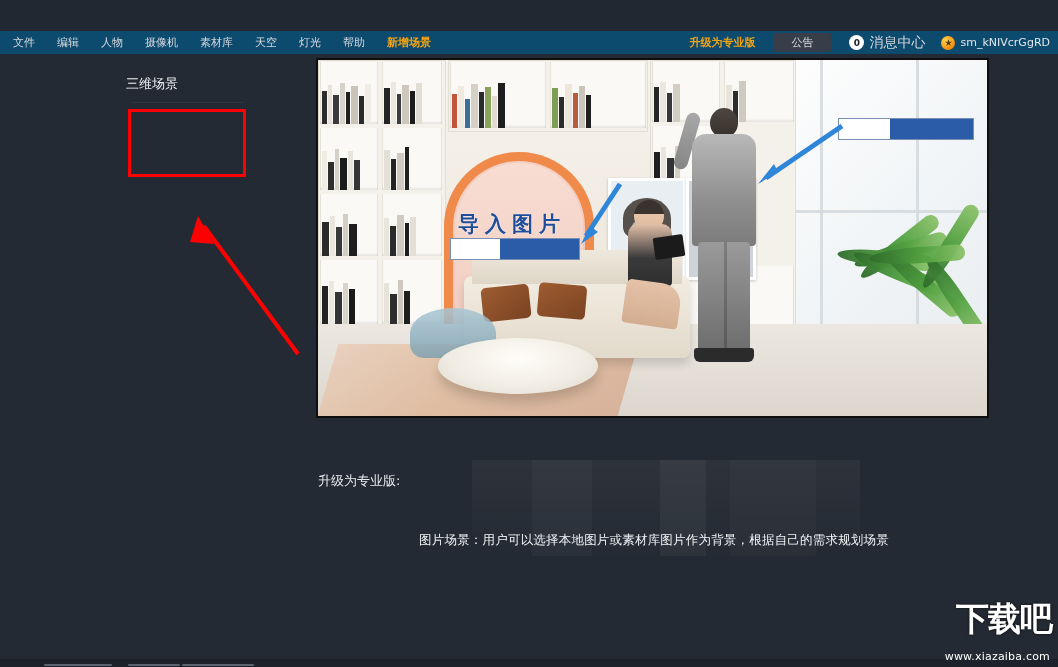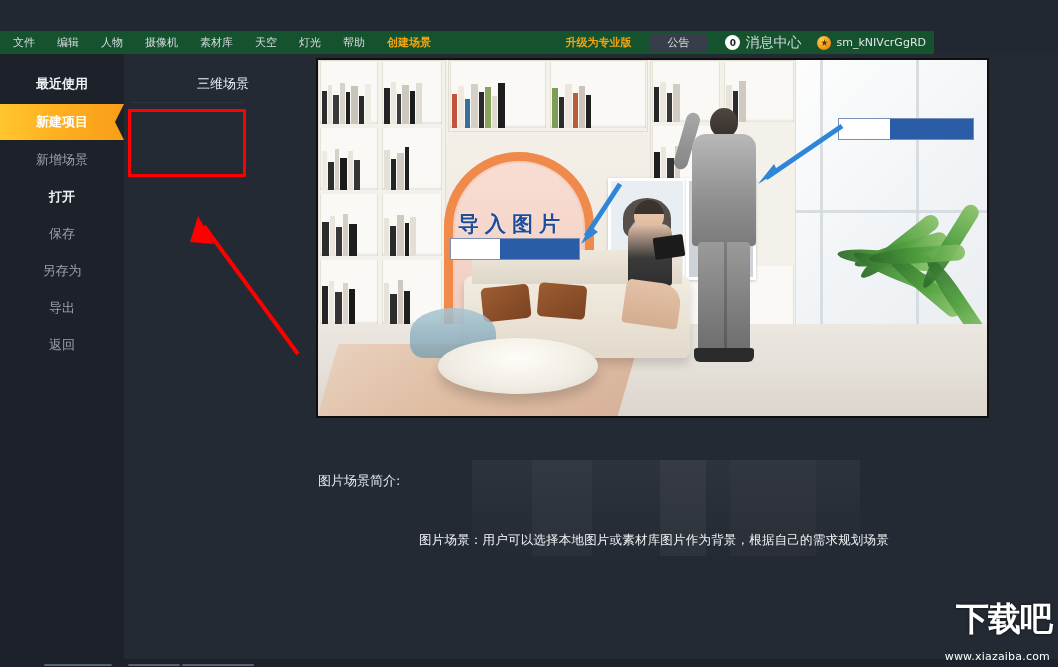--- a/index.html
+++ b/index.html
@@ -68,22 +68,22 @@
     align-items: center;
     justify-content: center;
     color: #222;
   }
   .win-btn svg { display: block; }
 
   
   .menubar {
     position: absolute;
     left: 0; top: 31px;
-    width: 934px; height: 23px;
-    background: #14532d;
+    width: 1058px; height: 23px;
+    background: #0c4a6e;
     display: flex;
     align-items: center;
     box-sizing: border-box;
   }
   .menu-item {
     font-size: 11px;
     color: #d6d9de;
     padding: 0 11px;
     line-height: 23px;
     white-space: nowrap;
@@ -196,21 +196,21 @@
   
   .scene-panel {
     position: absolute;
     left: 126px; top: 0;
     width: 123px; height: 613px;
     background: #242a33;
   }
   .scene-opt {
     height: 36px;
     line-height: 36px;
-    text-align: right;
+    text-align: left;
     font-size: 13px;
     color: #eceff3;
   }
   .scene-opt.selected { color: #f5d015; font-weight: bold; }
   .scene-opt-sep {
     height: 1px;
     background: #2f3540;
     margin: 0 6px;
   }
   .red-box {
@@ -596,48 +596,38 @@
 
   <div class="menubar">
     <div class="menu-item first">文件</div>
     <div class="menu-item">编辑</div>
     <div class="menu-item">人物</div>
     <div class="menu-item">摄像机</div>
     <div class="menu-item">素材库</div>
     <div class="menu-item">天空</div>
     <div class="menu-item">灯光</div>
     <div class="menu-item">帮助</div>
-    <div class="menu-item accent">创建场景</div>
+    <div class="menu-item accent">新增场景</div>
 
     <div class="menubar-right">
       <div class="upgrade-link">升级为专业版</div>
       <div class="notice-btn">公告</div>
       <div class="msg-center">
         <div class="msg-badge">0</div>
         <div class="msg-label">消息中心</div>
       </div>
       <div class="user-box">
         <div class="user-avatar"></div>
         <div class="user-name">sm_kNIVcrGgRD</div>
       </div>
     </div>
   </div>
 
   <div class="body-area">
 
-    <div class="sidebar">
-      <div class="side-item enabled" style="margin-top:12px">最近使用</div>
-      <div class="side-item active" style="margin-top:2px">新建项目</div>
-      <div class="side-item" style="margin-top:2px">新增场景</div>
-      <div class="side-item enabled" style="margin-top:1px">打开</div>
-      <div class="side-item" style="margin-top:1px">保存</div>
-      <div class="side-item" style="margin-top:1px">另存为</div>
-      <div class="side-item" style="margin-top:1px">导出</div>
-      <div class="side-item" style="margin-top:1px">返回</div>
-    </div>
 
     <div class="scene-panel">
       <div class="scene-opt" style="margin-top:12px">三维场景</div>
       <div class="scene-opt-sep"></div>
     </div>
     <div class="red-box"></div>
 
     <div class="red-arrow">
       <svg width="220" height="230" viewBox="0 0 220 230">
         <line x1="178" y1="190" x2="84" y2="62" stroke="#ff0000" stroke-width="4"></line>
@@ -892,21 +882,21 @@
             </svg>
           </div>
         </div>
       </div>
 
       <div class="desc-stage">
         <div class="bar1"></div>
           <div class="bar2"></div>
           <div class="bar3"></div>
       </div>
-      <div class="desc-label">图片场景简介:</div>
+      <div class="desc-label">升级为专业版:</div>
       <div class="desc-text">图片场景：用户可以选择本地图片或素材库图片作为背景，根据自己的需求规划场景</div>
 
     </div>
 
     <div class="bottom-strip">
       <div class="strip-seg" style="left:44px;width:68px"></div>
       <div class="strip-seg" style="left:128px;width:52px"></div>
       <div class="strip-seg" style="left:182px;width:72px"></div>
     </div>
   </div>

